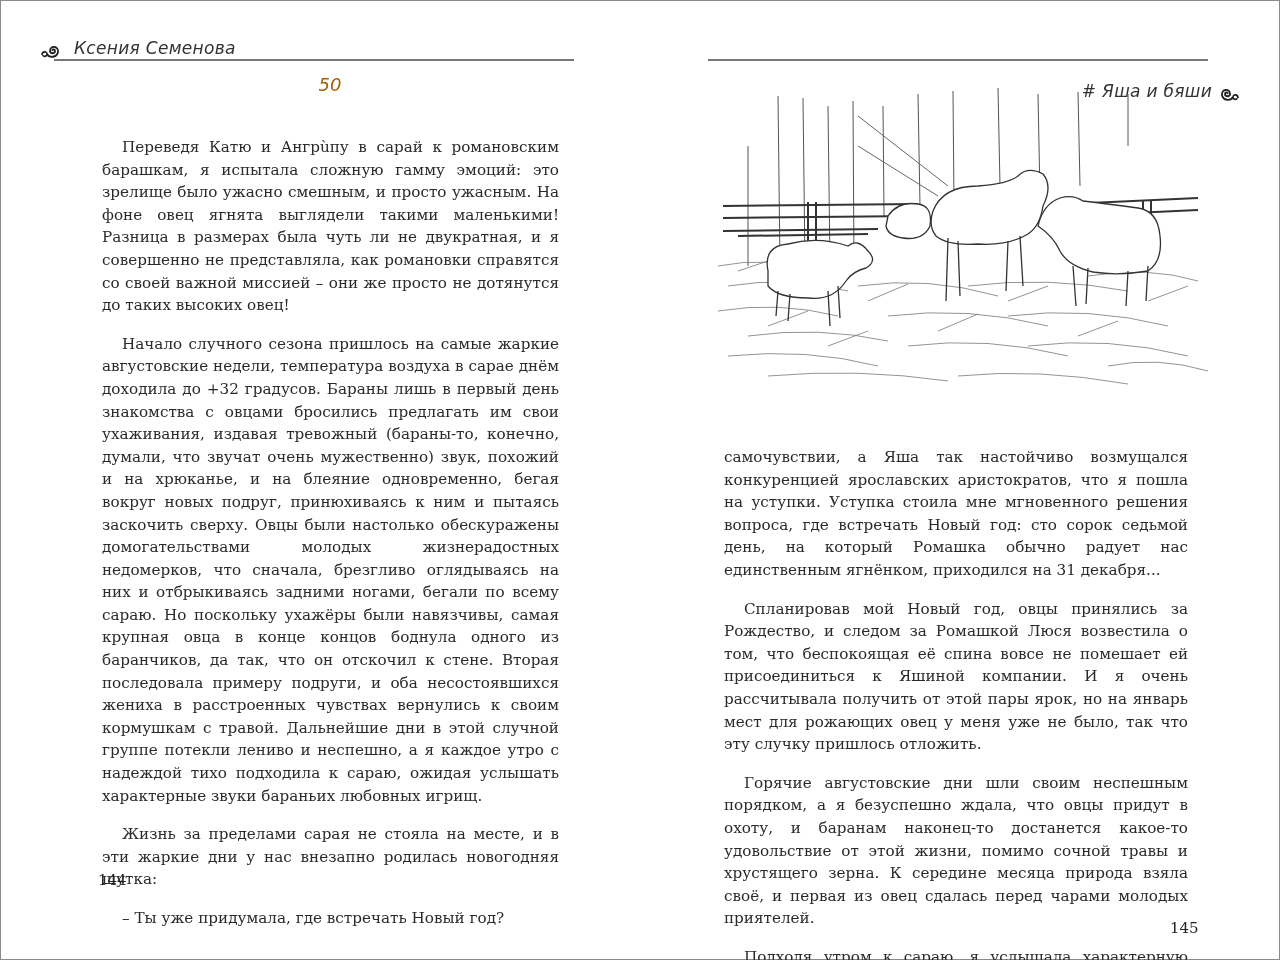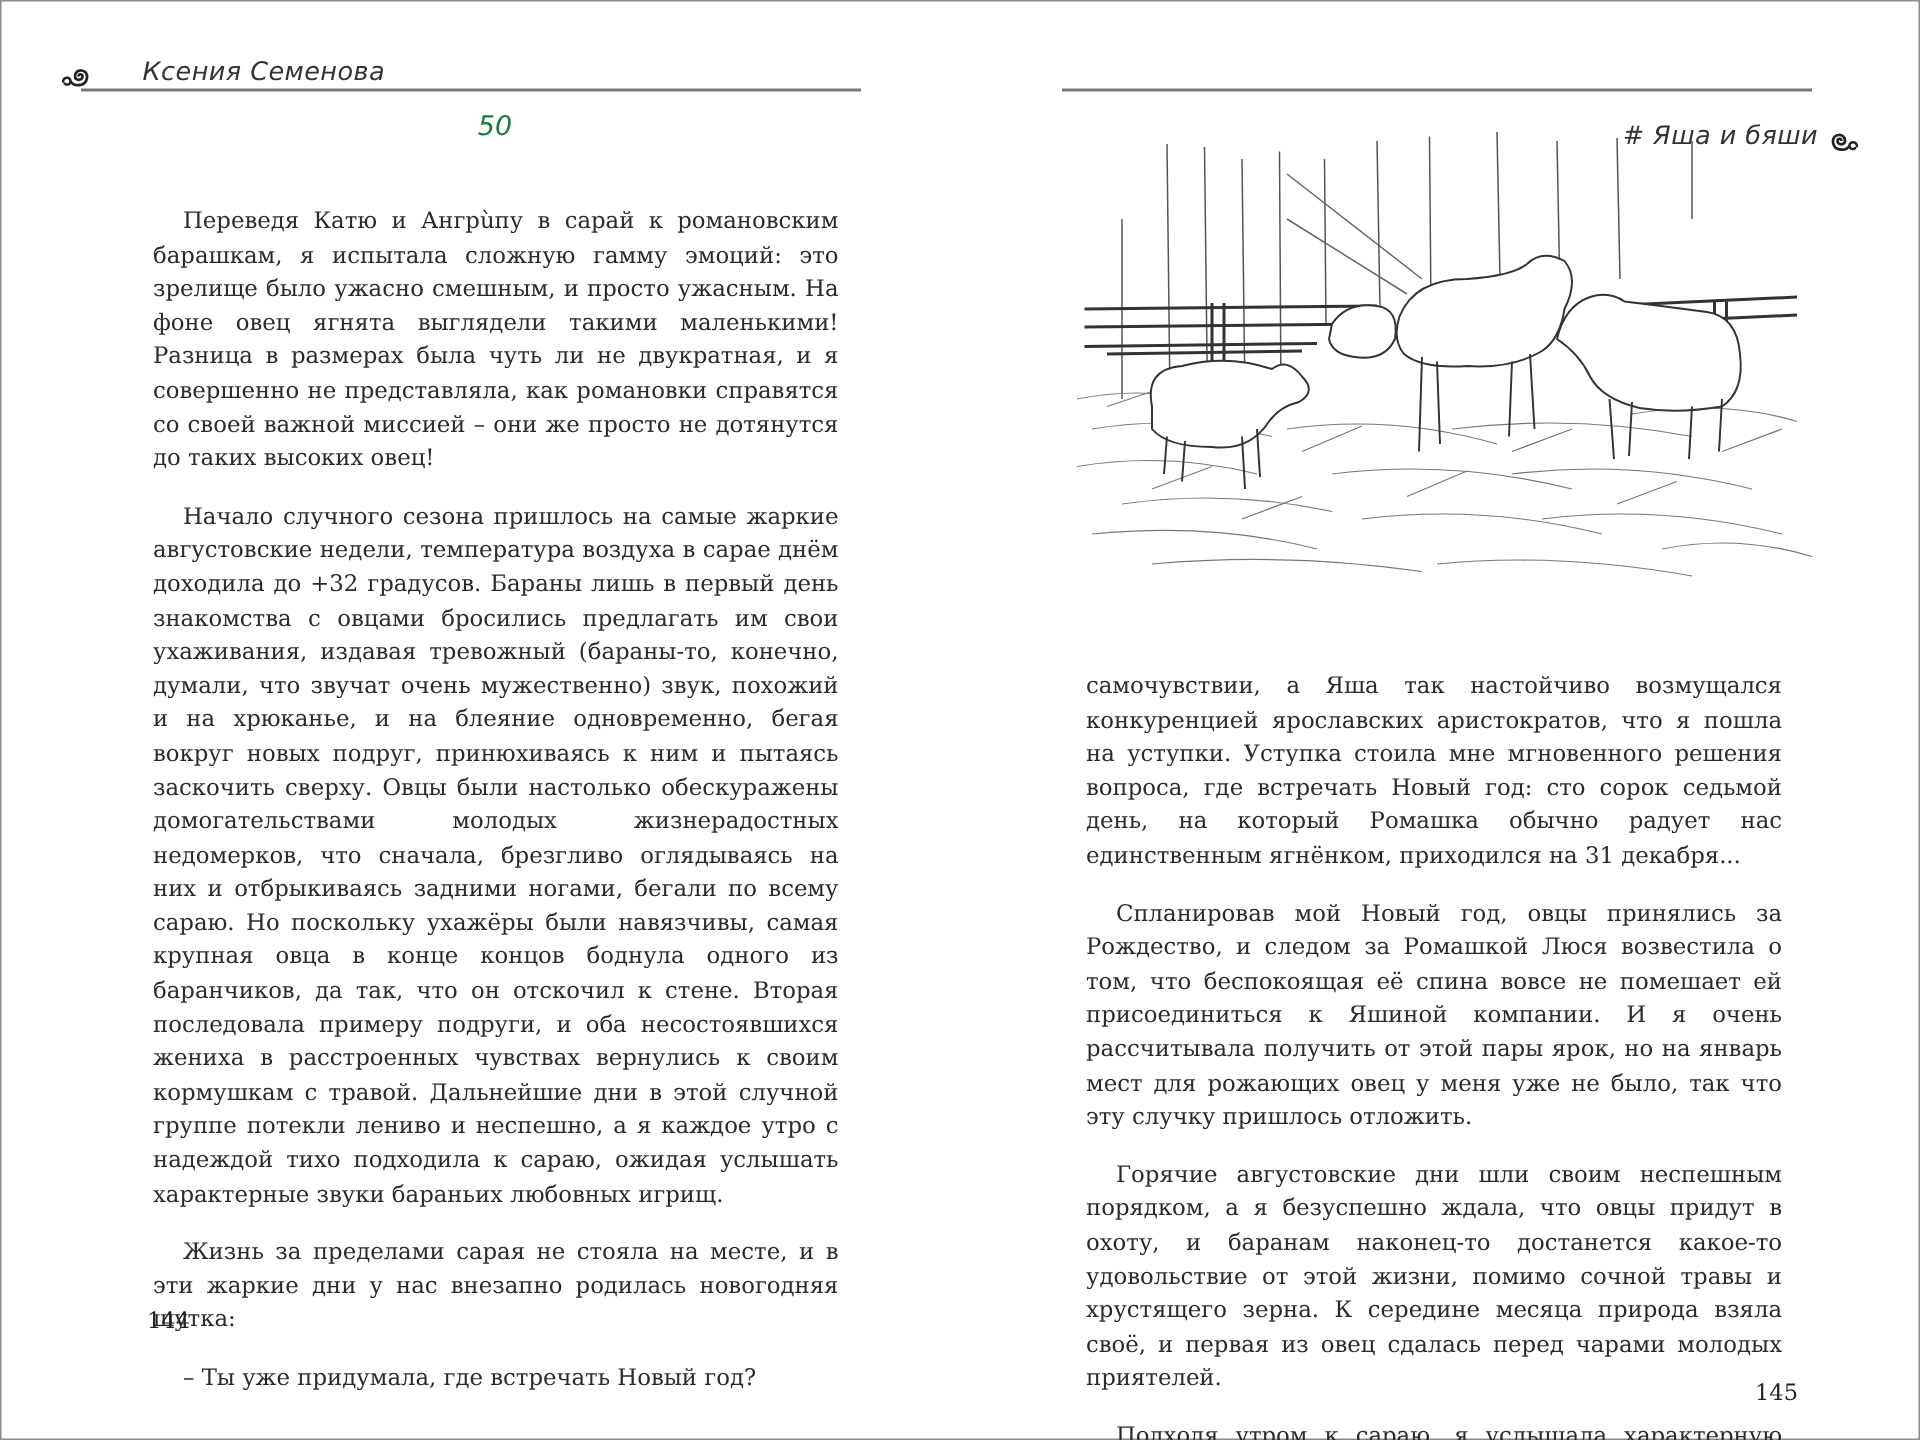--- a/index.html
+++ b/index.html
@@ -29,21 +29,21 @@
     .right .rule { left: 68px; width: 512px; }
     .swirl { position: absolute; top: 40px; width: 22px; height: 20px; }
     .left .swirl { left: 40px; }
     .right .swirl { left: 568px; }
     .head-text { position: absolute; top: 0; }
     .left .head-text { left: 48px; }
     .right .head-text { right: 62px; text-align: right; }
 
     .chapter-num {
       position: absolute; top: 74px; left: 300px; width: 60px; text-align: center;
-      font-family: "DejaVu Sans", sans-serif; font-style: italic; font-size: 18px; color: #15803d;
+      font-family: "DejaVu Sans", sans-serif; font-style: italic; font-size: 18px; color: #a16207;
     }
 
     .body-text {
       position: absolute; font-size: 15.2px; line-height: 22.6px;
       text-align: justify; hyphens: none; color: #2a2a2a;
     }
     .left .body-text { left: 86px; top: 120px; width: 489px; }
     .right .body-text { left: 68px; top: 430px; width: 496px; }
     .body-text p { margin: 16px; text-indent: 20px; }
     .body-text p.noindent { text-indent: 0; }
@@ -63,21 +63,21 @@
 <body>
 
 <div class="frame"></div>
 
 <div class="page left">
   <div class="running-head">
     <svg class="swirl" viewBox="0 0 22 20" style="left:6px;top:2px;">
       <path d="M2 15 C2 11, 7 11, 7 14 C7 17, 3 17, 3 15" fill="none" stroke="#222" stroke-width="1.6"></path>
       <path d="M7 14 C9 18, 17 18, 18 12 C19 6, 10 5, 10 11 C10 14, 15 14, 15 11 C15 9, 12 9, 12.5 11" fill="none" stroke="#222" stroke-width="1.8"></path>
     </svg>
-    <span class="head-text" style="left:61px;text-align:center;">Ксения Семенова</span>
+    <span class="head-text" style="left:40px;text-align:center;">Ксения Семенова</span>
   </div>
   <div class="rule" style="left:54px;width:520px;"></div>
 
   <div class="chapter-num">50</div>
 
   <div class="body-text">
     <p>Переведя Катю и Ангрùпу в сарай к романовским барашкам, я испытала сложную гамму эмоций: это зрелище было ужасно смешным, и просто ужасным. На фоне овец ягнята выглядели такими маленькими! Разница в размерах была чуть ли не двукратная, и я совершенно не представляла, как романовки справятся со своей важной миссией – они же просто не дотянутся до таких высоких овец!</p>
     <p>Начало случного сезона пришлось на самые жаркие августовские недели, температура воздуха в сарае днём доходила до +32 градусов. Бараны лишь в первый день знакомства с овцами бросились предлагать им свои ухаживания, издавая тревожный (бараны-то, конечно, думали, что звучат очень мужественно) звук, похожий и на хрюканье, и на блеяние одновременно, бегая вокруг новых подруг, принюхиваясь к ним и пытаясь заскочить сверху. Овцы были настолько обескуражены домогательствами молодых жизнерадостных недомерков, что сначала, брезгливо оглядываясь на них и отбрыкиваясь задними ногами, бегали по всему сараю. Но поскольку ухажёры были навязчивы, самая крупная овца в конце концов боднула одного из баранчиков, да так, что он отскочил к стене. Вторая последовала примеру подруги, и оба несостоявшихся жениха в расстроенных чувствах вернулись к своим кормушкам с травой. Дальнейшие дни в этой случной группе потекли лениво и неспешно, а я каждое утро с надеждой тихо подходила к сараю, ожидая услышать характерные звуки бараньих любовных игрищ.</p>
     <p>Жизнь за пределами сарая не стояла на месте, и в эти жаркие дни у нас внезапно родилась новогодняя шутка:</p>
     <p>– Ты уже придумала, где встречать Новый год?</p>

